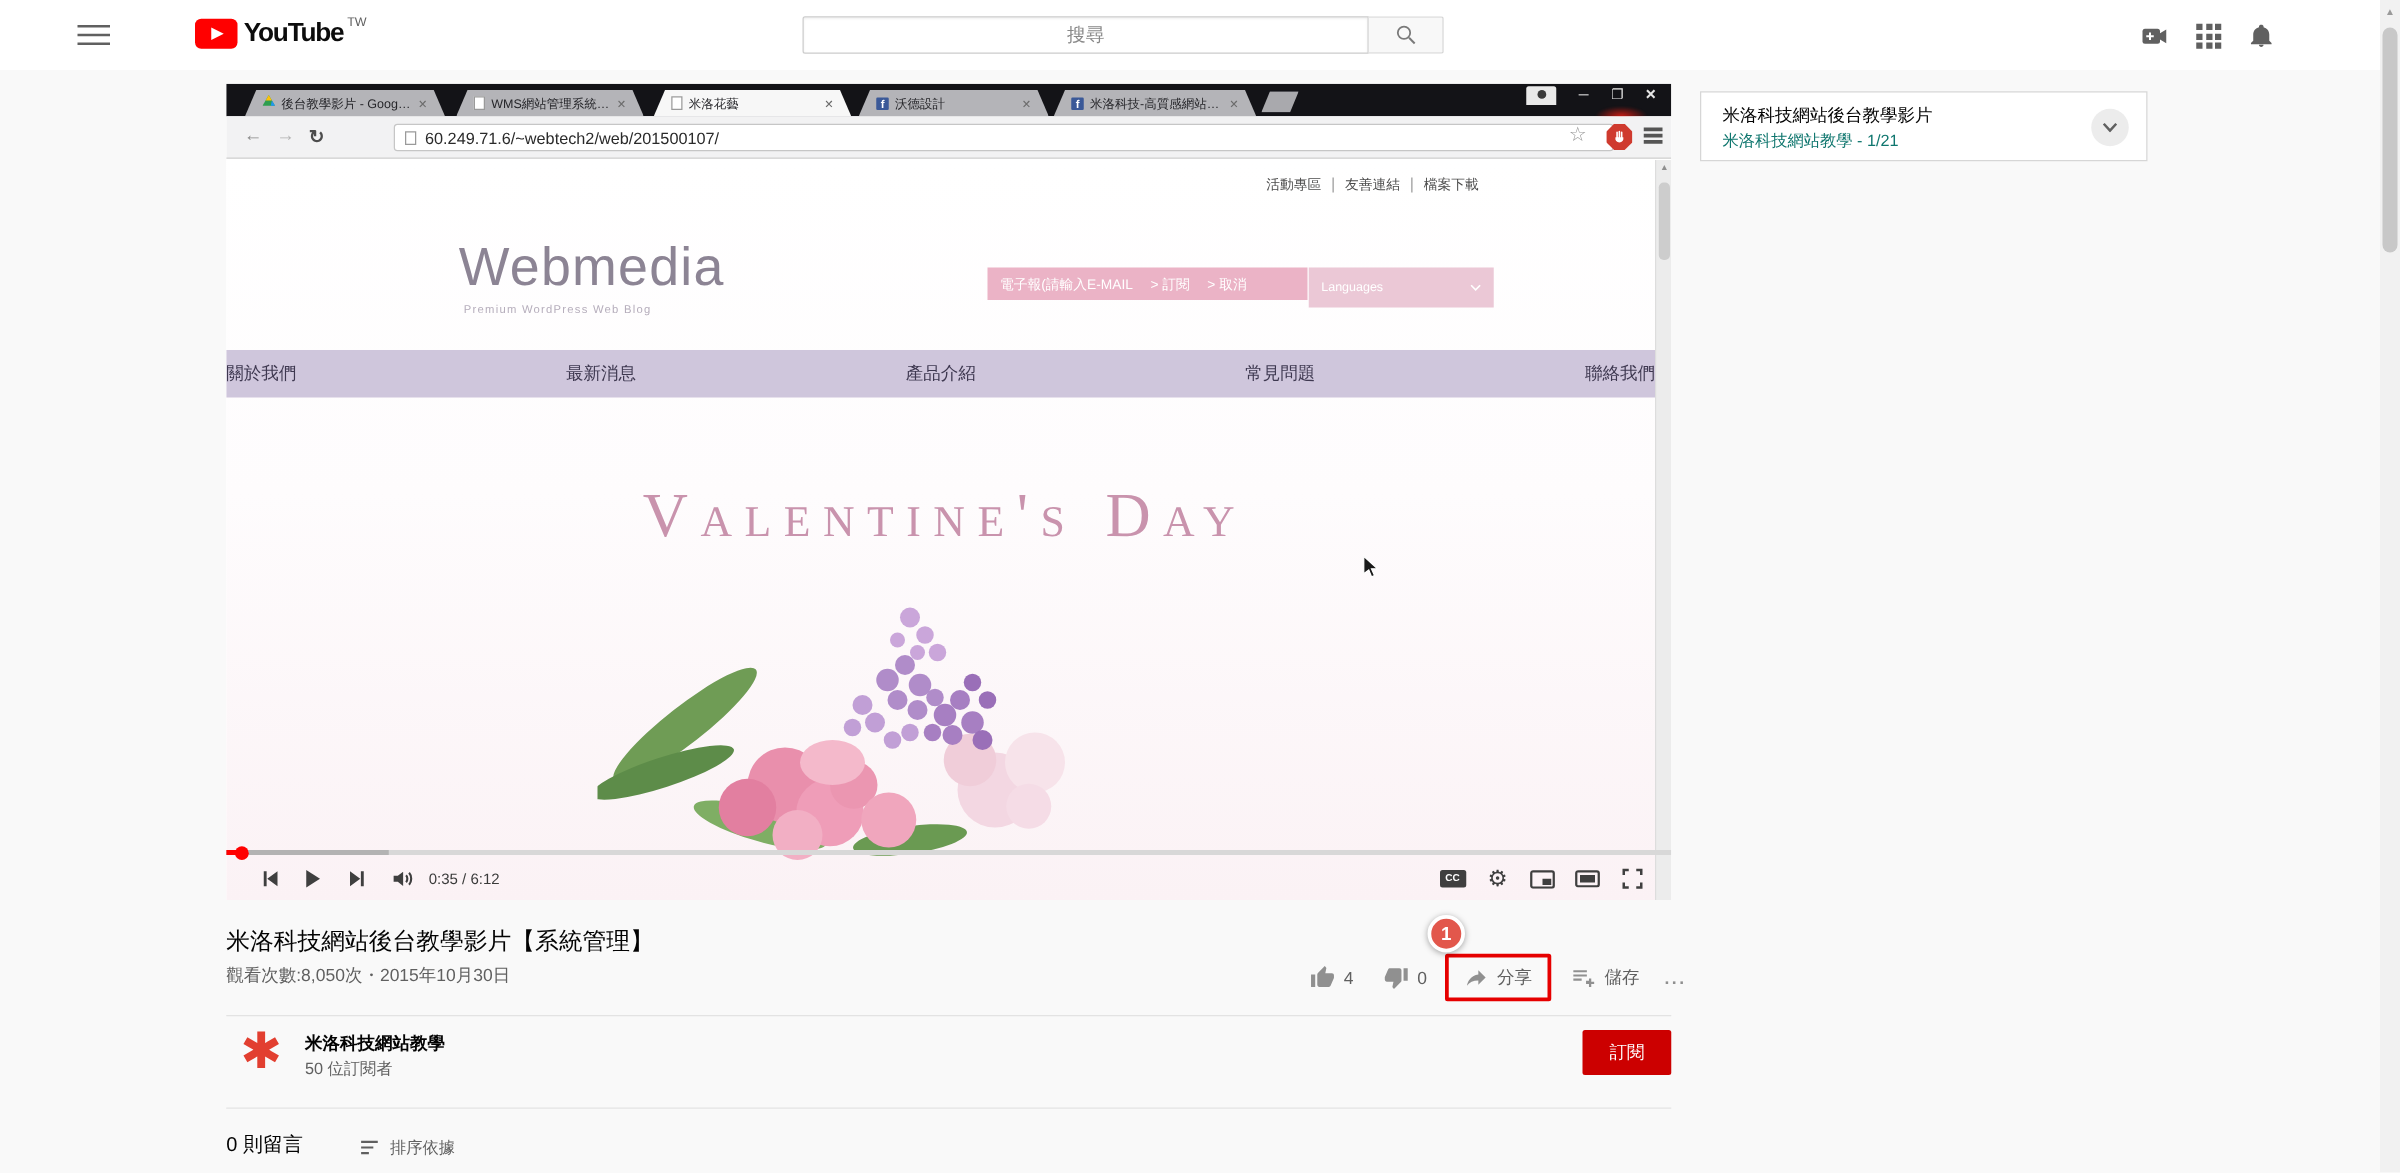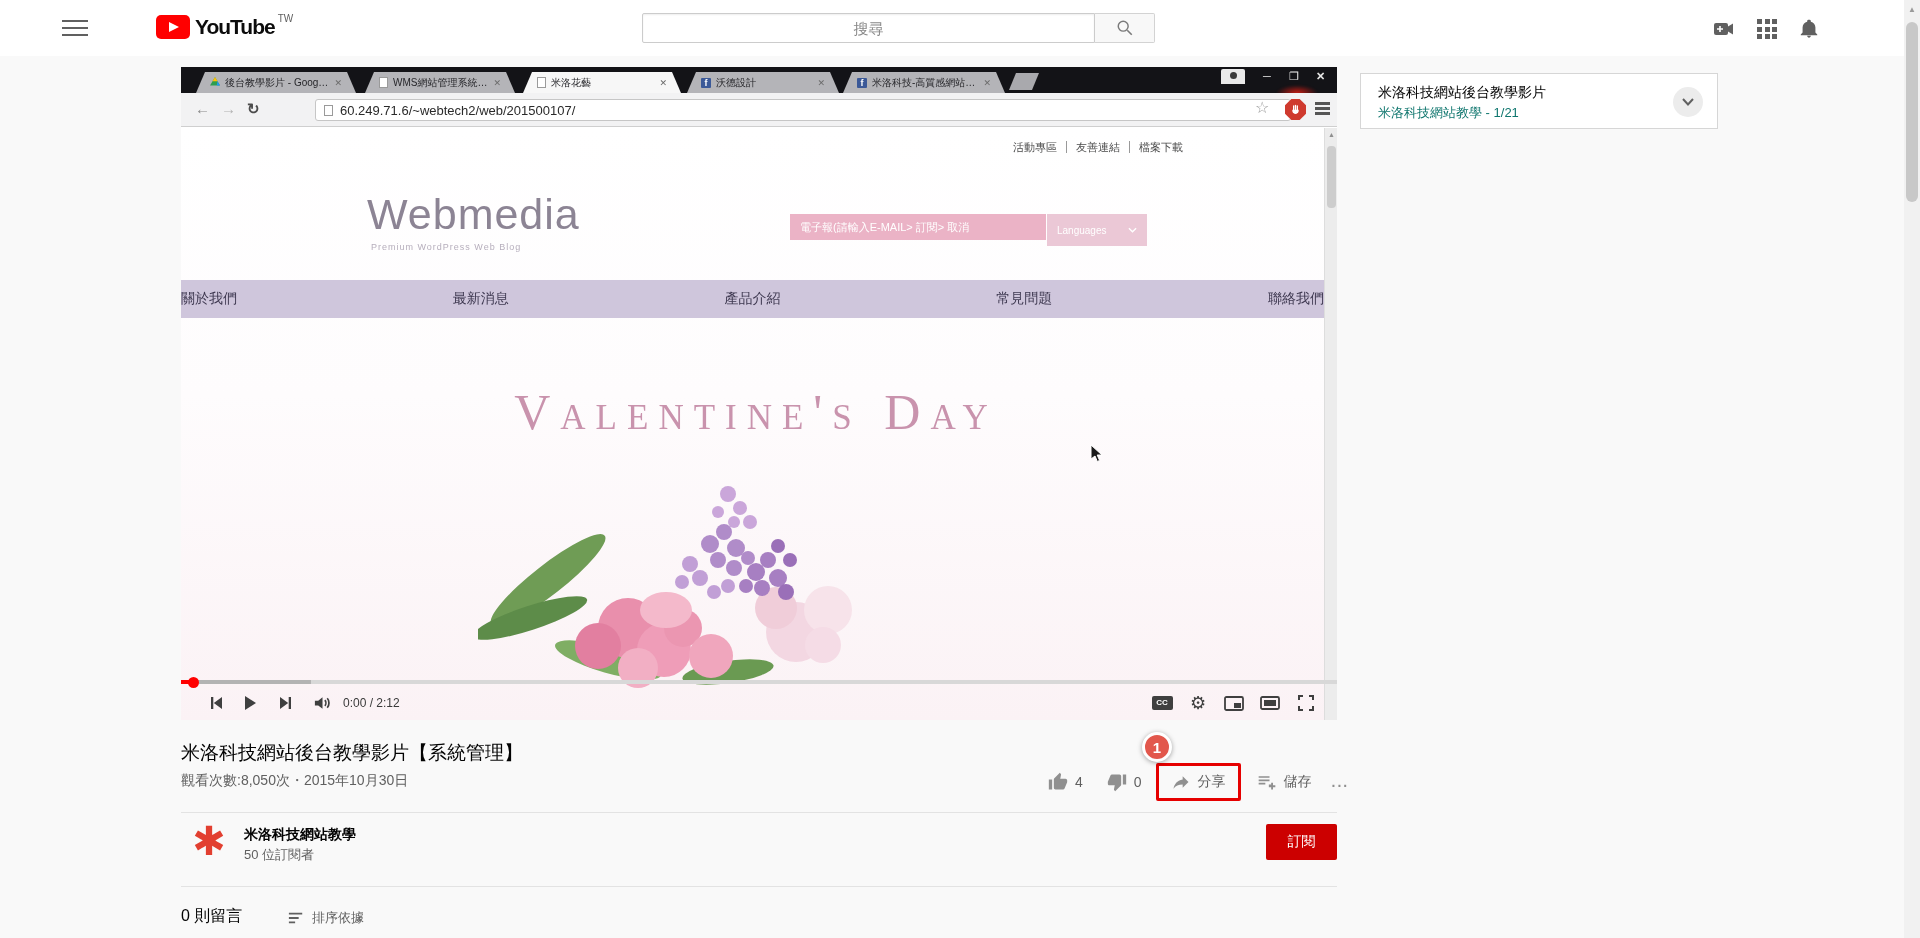--- a/index.html
+++ b/index.html
@@ -58,22 +58,22 @@
   
   .webpage { position:absolute; left:0; top:61px; width:1156px; height:592px; background:linear-gradient(180deg,#ffffff 0%, #fefcfd 45%, #fbf2f5 100%); }
   .page-scroll { position:absolute; right:0; top:0; width:13px; height:100%; background:#ececec; border-left:1px solid #ddd; }
   .page-scroll .arrow { position:absolute; top:3px; left:3px; font-size:7px; color:#8f8f8f; }
   .page-scroll .thumb { position:absolute; top:18px; left:2px; width:9px; height:62px; background:#cdcdcd; border-radius:4px; }
   .toplinks { position:absolute; top:12px; right:145px; font-size:11px; color:#4c4c4c; }
   .toplinks span { padding:0 9px; }
   .toplinks span + span { border-left:1px solid #999; }
   .site-logo { position:absolute; left:186px; top:62px; font-size:43px; color:#8c8494; letter-spacing:1px; }
   .site-tagline { position:absolute; left:190px; top:114px; font-size:9px; color:#b6aebc; letter-spacing:1px; }
-  .newsbar { position:absolute; left:609px; top:86px; width:256px; height:26px; background:rgba(232,166,188,.85); color:#fff; font-size:11px; display:flex; align-items:center; padding:0 10px; white-space:nowrap; }
-  .langbox { position:absolute; left:866px; top:86px; width:100px; height:26px; background:rgba(226,176,196,.7); color:#fff; font-size:10px; display:flex; align-items:center; justify-content:space-between; padding:16px 10px; }
+  .newsbar { position:absolute; left:609px; top:86px; width:256px; height:26px; background:rgba(232,166,188,.85); color:#fff; font-size:11px; display:flex; align-items:center; padding:0 10px; gap:14px; white-space:nowrap; }
+  .langbox { position:absolute; left:866px; top:86px; width:148px; height:26px; background:rgba(226,176,196,.7); color:#fff; font-size:10px; display:flex; align-items:center; justify-content:space-between; padding:16px 10px; }
   .site-nav { position:absolute; left:0; top:152px; width:1143px; height:38px; background:#cfc6dc; display:flex; align-items:center; justify-content:space-between; gap:44px; }
   .site-nav span { font-size:14px; color:#3e3850; }
   .hero-title { position:absolute; left:575px; top:255px; transform:translateX(-50%); font-family:"Liberation Serif", serif; font-variant:small-caps; font-size:50px; letter-spacing:10px; color:#c993ad; white-space:nowrap; }
   .flowers { position:absolute; left:297px; top:332px; }
   .cursor { position:absolute; left:909px; top:316px; }
 
   
   .progress { position:absolute; left:0; top:613px; width:100%; height:4px; background:#d8d8d8; }
   .progress .buffer { position:absolute; left:0; top:0; height:4px; width:130px; background:#b3b3b3; }
   .progress .played { position:absolute; left:0; top:0; height:4px; width:12px; background:#f00; }
@@ -331,21 +331,21 @@
         <path d="M3 3l8.2 6L3 15z M11.7 3H14v12h-2.3z"></path>
       </svg>
   </div>
   <div class="ctl" style="left:128px;">
     <svg width="19" height="18" viewBox="0 0 20 18" fill="#3f3f3f">
         <path d="M2 6.5h3.5L10 3v12L5.5 11.5H2z"></path>
         <path d="M12.5 6c1.4 1.6 1.4 4.4 0 6" stroke="#3f3f3f" stroke-width="1.8" fill="none"></path>
         <path d="M15 4c2.4 2.6 2.4 7.4 0 10" stroke="#3f3f3f" stroke-width="1.8" fill="none"></path>
       </svg>
   </div>
-  <div class="time">0:00 / 2:12</div>
+  <div class="time">0:35 / 6:12</div>
 
   <div class="ctl" style="left:968px;">
     <div class="ccbox">CC</div>
   </div>
   <div class="ctl" style="left:1004px; font-size:18px;">⚙</div>
   <div class="ctl" style="left:1040px;">
     <svg width="20" height="15" viewBox="0 0 20 15">
         <rect x="1" y="1" width="18" height="13" rx="1.5" fill="none" stroke="#3f3f3f" stroke-width="1.8"></rect>
         <rect x="10" y="7" width="7" height="5" fill="#3f3f3f"></rect>
       </svg>

